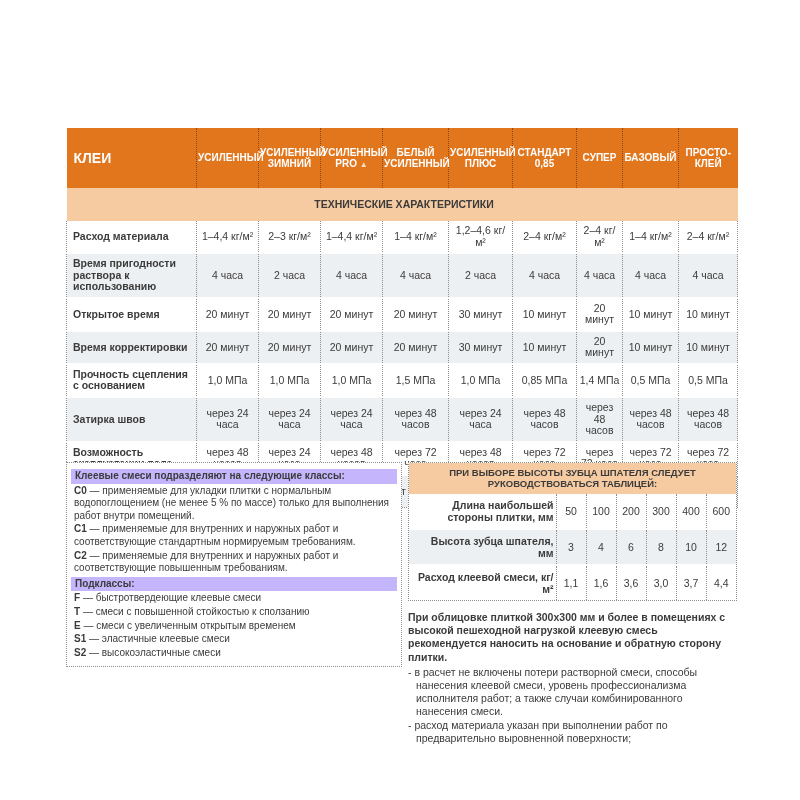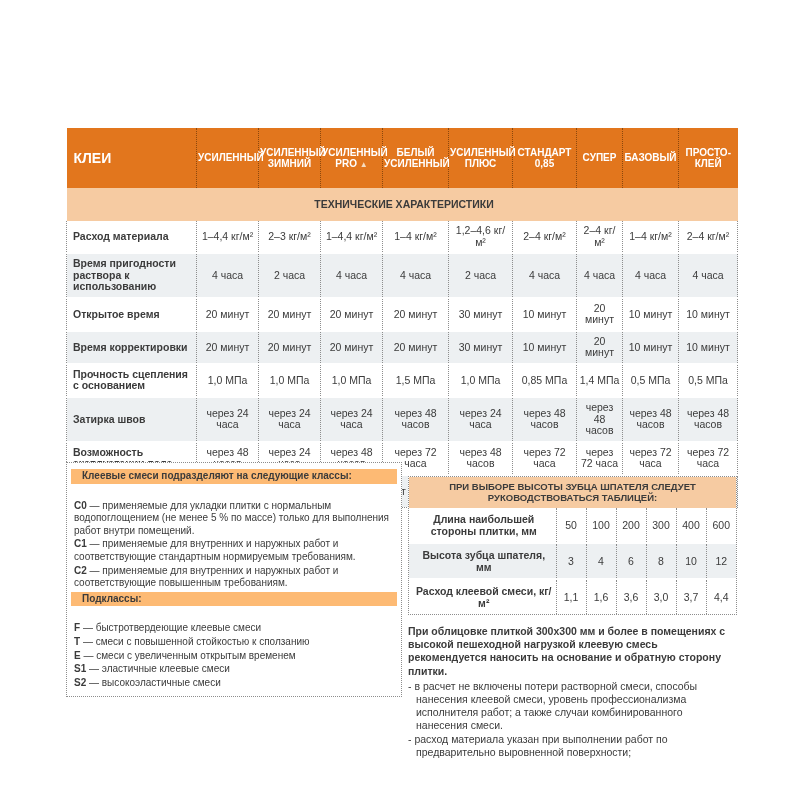--- a/index.html
+++ b/index.html
@@ -49,36 +49,36 @@
   .gost-panel {
     position:absolute; left:66px; top:462px; width:334px;
     border:1px dotted #8d8d8d; background:#ffffff;
   }
   .panel-title {
     background:#f6cba2; color:#3b3b3b; font-weight:bold; font-size:9.5px;
     line-height:1.2; text-align:center; padding:4px 6px;
   }
   .gost-body { padding:4px 7px 6px 7px; font-size:10px; line-height:1.26; }
   .gray-heading {
-    background:#fdba74; font-weight:bold; font-size:10px;
-    padding:1px 11px; margin:2px -3px 16px -3px;
+    background:#c4b5fd; font-weight:bold; font-size:10px;
+    padding:1px 4px; margin:2px -3px 1px -3px;
   }
   .class-line { margin:1px 0; }
   .class-line b { font-weight:bold; }
 
   
-  .right-col { position:absolute; left:408px; top:462px; width:329px;margin-top:14px; }
+  .right-col { position:absolute; left:408px; top:462px; width:329px; }
   .trowel-panel { border:1px dotted #8d8d8d; background:#ffffff; }
   .trowel-table { width:100%; border-collapse:collapse; table-layout:fixed; }
   .trowel-table td {
     font-size:10.5px; line-height:1.15; text-align:center; vertical-align:middle;
     padding:5px 2px; border-right:1px dotted #8d8d8d; border-bottom:2px solid #fff;
   }
   .trowel-table td:first-child {
-    text-align:center; font-weight:bold; padding-left:5px; border-left:none;
+    text-align:right; font-weight:bold; padding-left:5px; border-left:none;
   }
   .trowel-table td:last-child { border-right:none; }
   .trowel-table tr.r-gray td { background:#edf0f2; }
   .trowel-table tr:last-child td { border-bottom:none; }
 
   .notes { margin-top:10px; font-size:10.5px; line-height:1.25; }
   .notes-bold { font-weight:bold; margin-bottom:2px; }
   .note-item { padding-left:8px; text-indent:-8px; margin-top:1px; }
 </style>
 </head>

